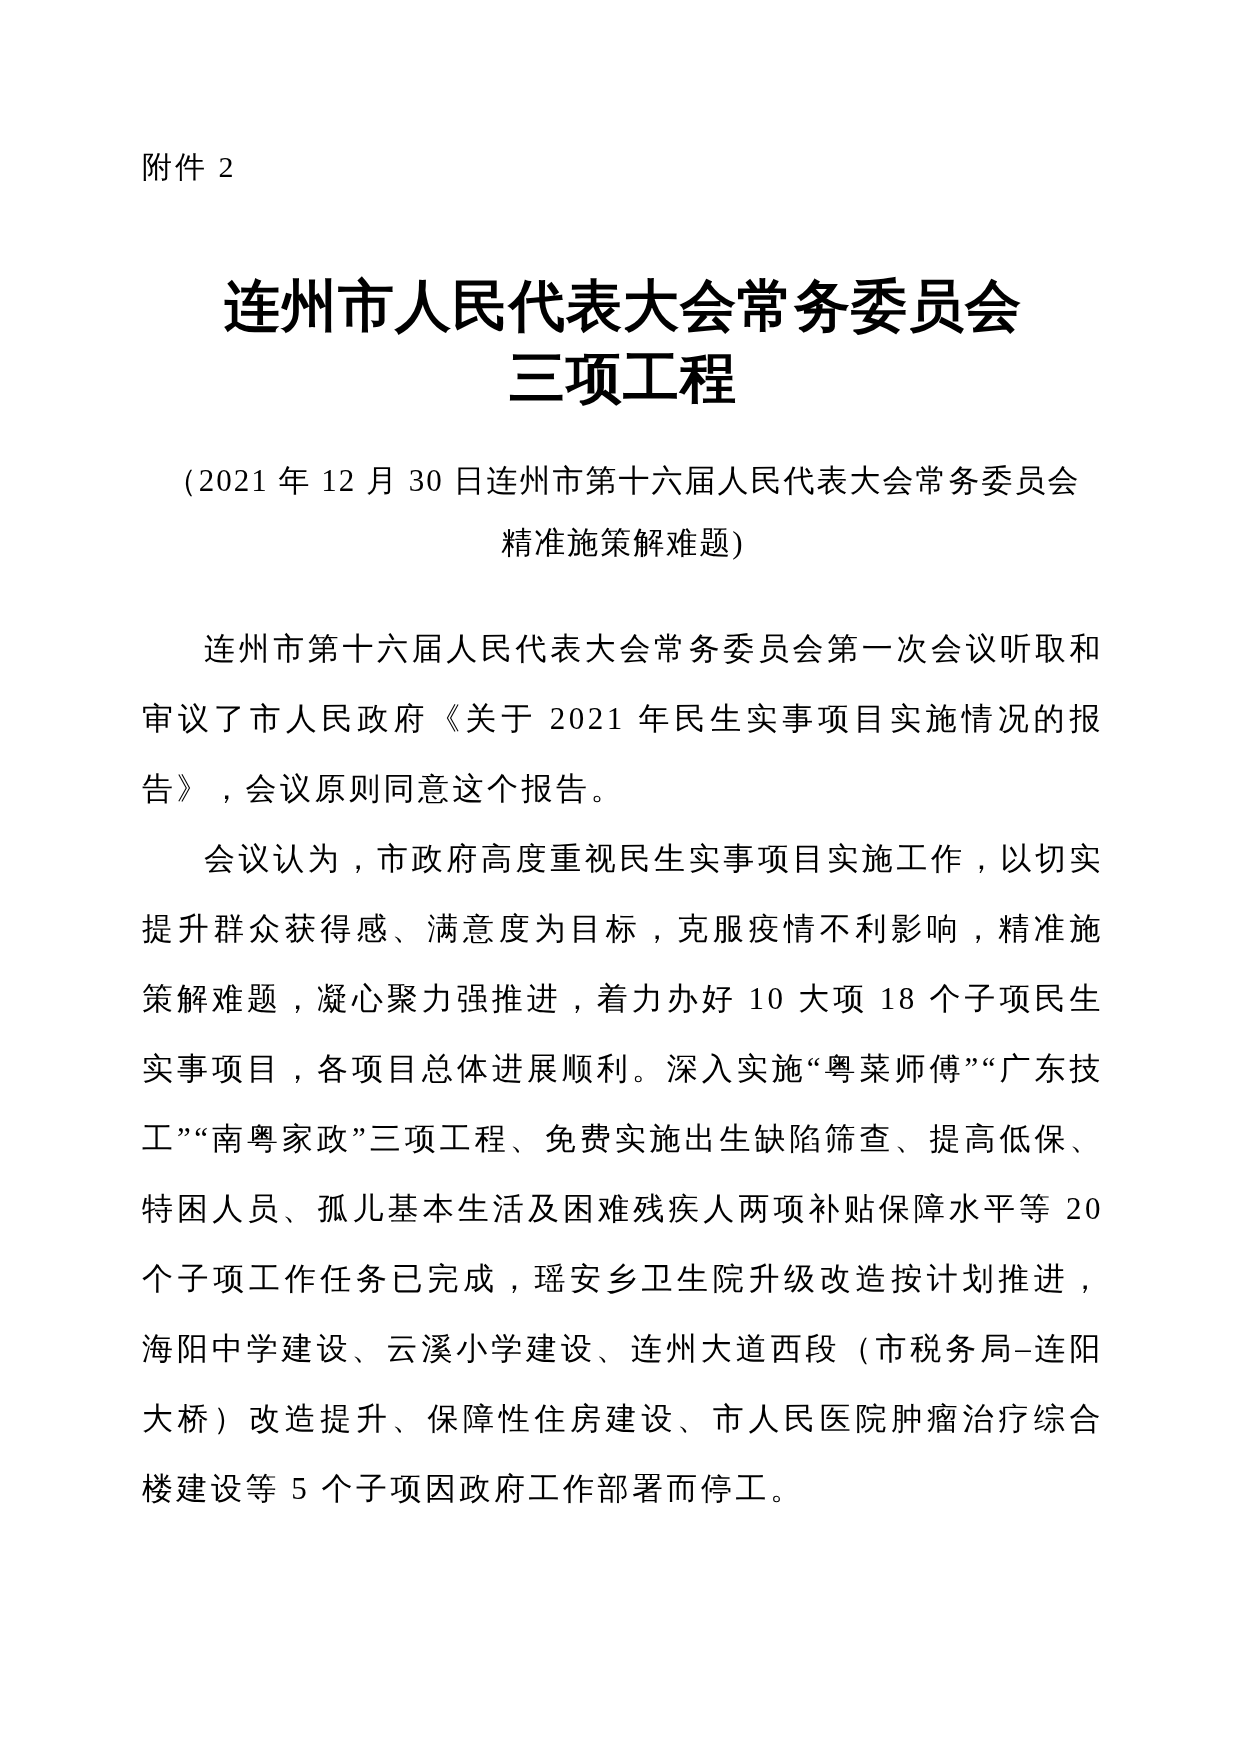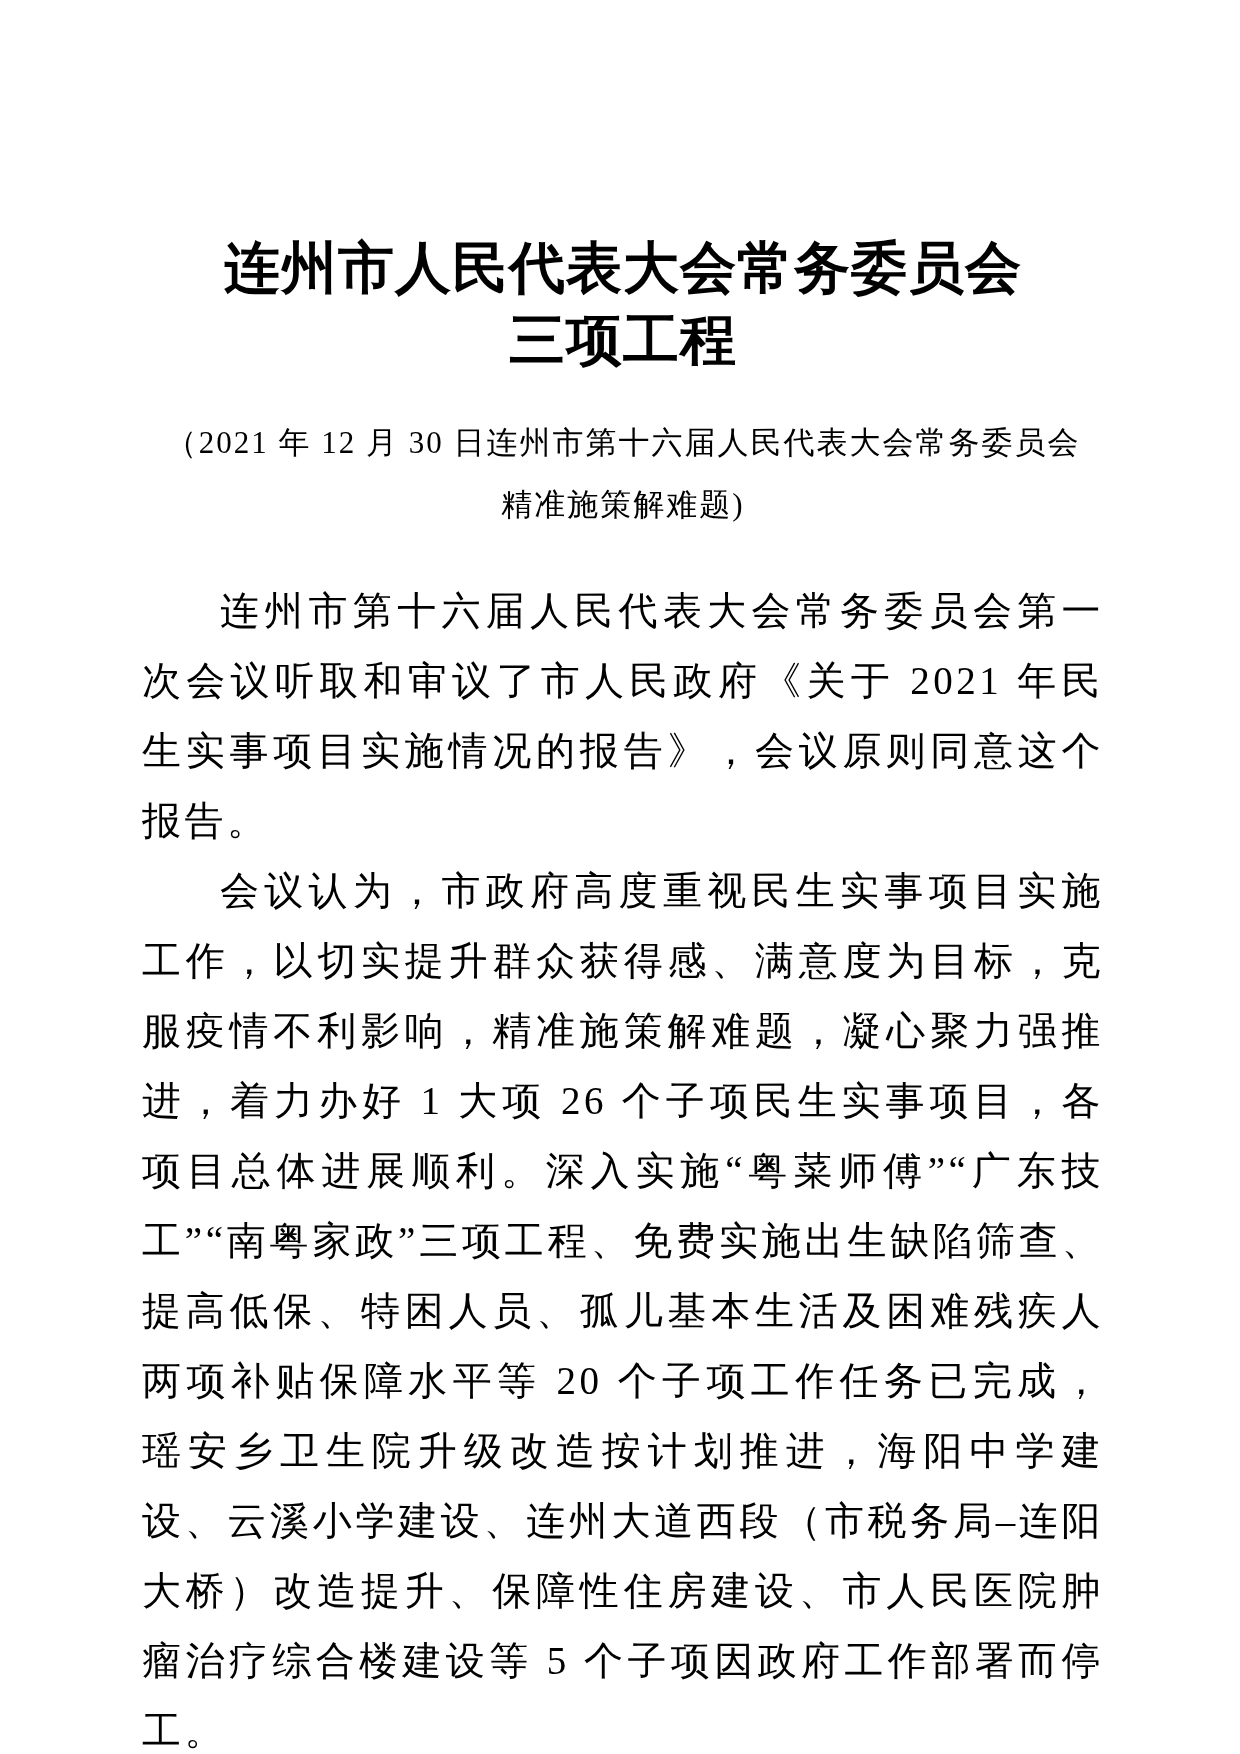--- a/index.html
+++ b/index.html
@@ -43,41 +43,42 @@
     letter-spacing: 2px;
   }
   .doc-subtitle .subtitle-line {
     display: block;
   }
   .doc-body {
     margin-top: 40px;
   }
   .doc-body p {
     margin: 0;
-    font-size: 39px;
+    font-size: 31px;
     line-height: 70px;
     letter-spacing: 3.5px;
     text-align: justify;
     text-indent: 2em;
   }
 </style>
 </head>
 <body>
 
 <div class="page">
 
+  <div class="attachment-label">附件 2</div>
 
   <h1 class="doc-title">
     <span class="title-line">连州市人民代表大会常务委员会</span>
     <span class="title-line">三项工程</span>
   </h1>
 
   <div class="doc-subtitle">
     <span class="subtitle-line">（2021 年 12 月 30 日连州市第十六届人民代表大会常务委员会</span>
     <span class="subtitle-line">精准施策解难题)</span>
   </div>
 
   <div class="doc-body">
     <p>连州市第十六届人民代表大会常务委员会第一次会议听取和审议了市人民政府《关于 2021 年民生实事项目实施情况的报告》，会议原则同意这个报告。</p>
-    <p>会议认为，市政府高度重视民生实事项目实施工作，以切实提升群众获得感、满意度为目标，克服疫情不利影响，精准施策解难题，凝心聚力强推进，着力办好 1 大项 26 个子项民生实事项目，各项目总体进展顺利。深入实施“粤菜师傅”“广东技工”“南粤家政”三项工程、免费实施出生缺陷筛查、提高低保、特困人员、孤儿基本生活及困难残疾人两项补贴保障水平等 20 个子项工作任务已完成，瑶安乡卫生院升级改造按计划推进，海阳中学建设、云溪小学建设、连州大道西段（市税务局–连阳大桥）改造提升、保障性住房建设、市人民医院肿瘤治疗综合楼建设等 5 个子项因政府工作部署而停工。</p>
+    <p>会议认为，市政府高度重视民生实事项目实施工作，以切实提升群众获得感、满意度为目标，克服疫情不利影响，精准施策解难题，凝心聚力强推进，着力办好 10 大项 18 个子项民生实事项目，各项目总体进展顺利。深入实施“粤菜师傅”“广东技工”“南粤家政”三项工程、免费实施出生缺陷筛查、提高低保、特困人员、孤儿基本生活及困难残疾人两项补贴保障水平等 20 个子项工作任务已完成，瑶安乡卫生院升级改造按计划推进，海阳中学建设、云溪小学建设、连州大道西段（市税务局–连阳大桥）改造提升、保障性住房建设、市人民医院肿瘤治疗综合楼建设等 5 个子项因政府工作部署而停工。</p>
   </div>
 
 </div>
 
 </body></html>

